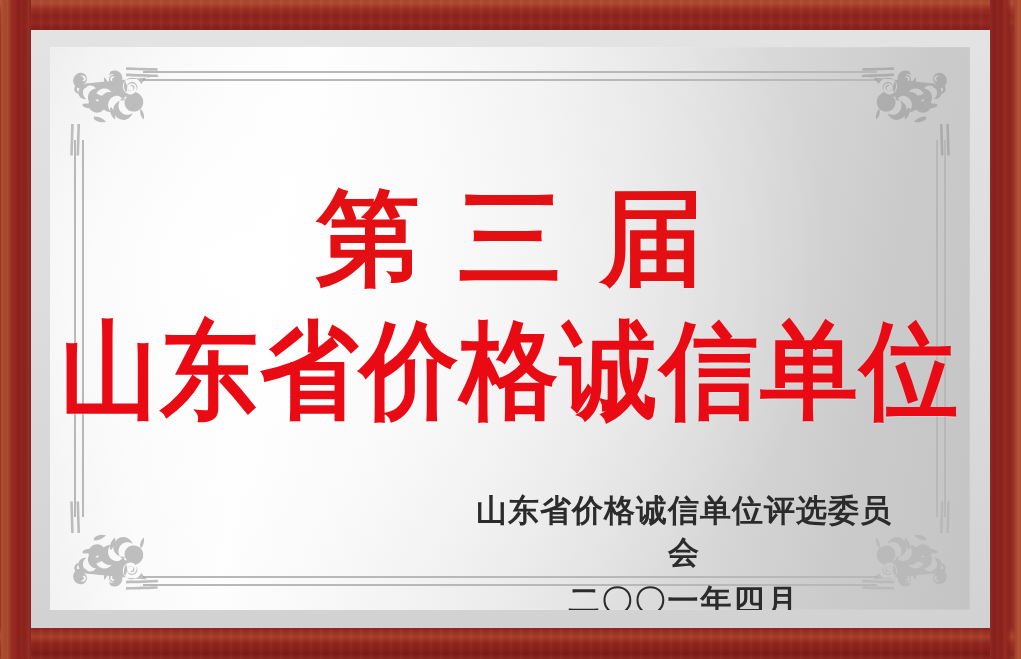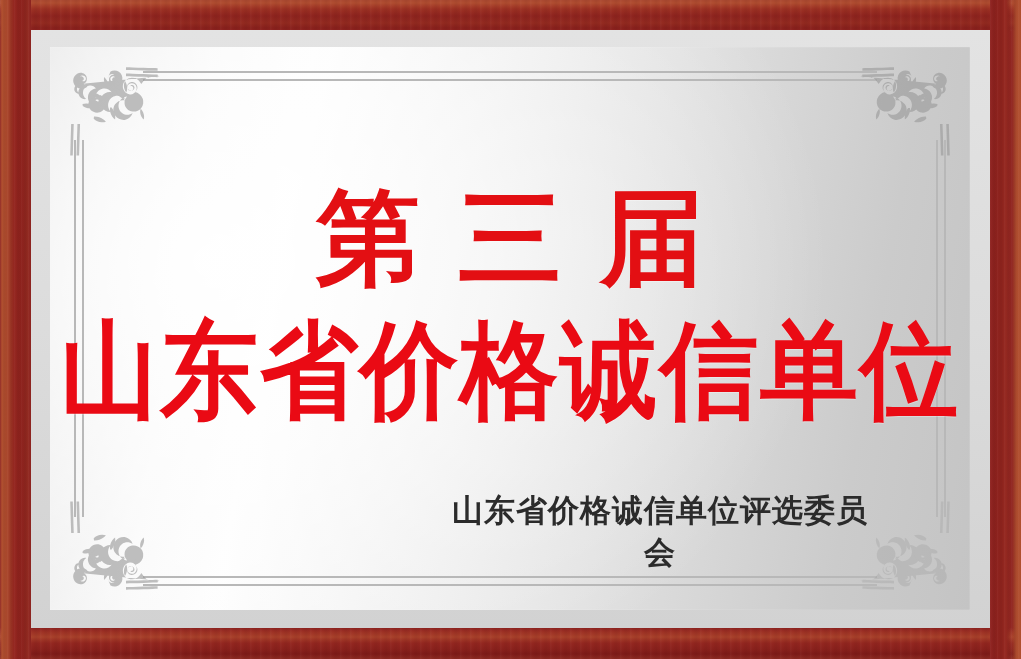--- a/index.html
+++ b/index.html
@@ -118,21 +118,21 @@
   }
   .line-2{
     position:absolute;left:0;right:0;top:268px;text-align:center;
     font-family:"DejaVu Serif","Liberation Serif",serif;
     font-weight:bold;font-size:98px;line-height:1.05;
     color:#ea0a14;letter-spacing:2px;
     transform:scaleY(1.08);transform-origin:top center;
     text-shadow:0 1px 0 rgba(255,255,255,.3);
   }
   .sig{
-    position:absolute;right:100px;top:443px;text-align:center;width:420px;
+    position:absolute;right:76px;top:443px;text-align:center;width:420px;
   }
   .sig-org{
     font-family:"DejaVu Sans","Liberation Sans",sans-serif;
     font-weight:bold;font-size:31px;line-height:1.35;
     color:#2b2b2b;letter-spacing:1px;
   }
   .sig-date{
     font-family:"DejaVu Sans","Liberation Sans",sans-serif;
     font-weight:bold;font-size:31px;line-height:1.45;
     color:#2b2b2b;letter-spacing:2px;margin-top:4px;
@@ -267,18 +267,19 @@
             <path d="M79 50c1.9 2.1 3 4.8 3.1 7.6 0 1-.1 2-.4 3-.9-.8-1.6-1.7-2.2-2.8-1.3-2.3-1.7-5-1.1-7.5l.6-.3z"></path>
           </g>
         </svg>
       </div>
 
       <div class="content">
         <div class="line-1">第三届</div>
         <div class="line-2">山东省价格诚信单位</div>
         <div class="sig">
           <div class="sig-org">山东省价格诚信单位评选委员会</div>
+          <div class="sig-date">二〇〇一年四月</div>
         </div>
       </div>
 
     </div>
   </div>
 </div>
 
 </body></html>

